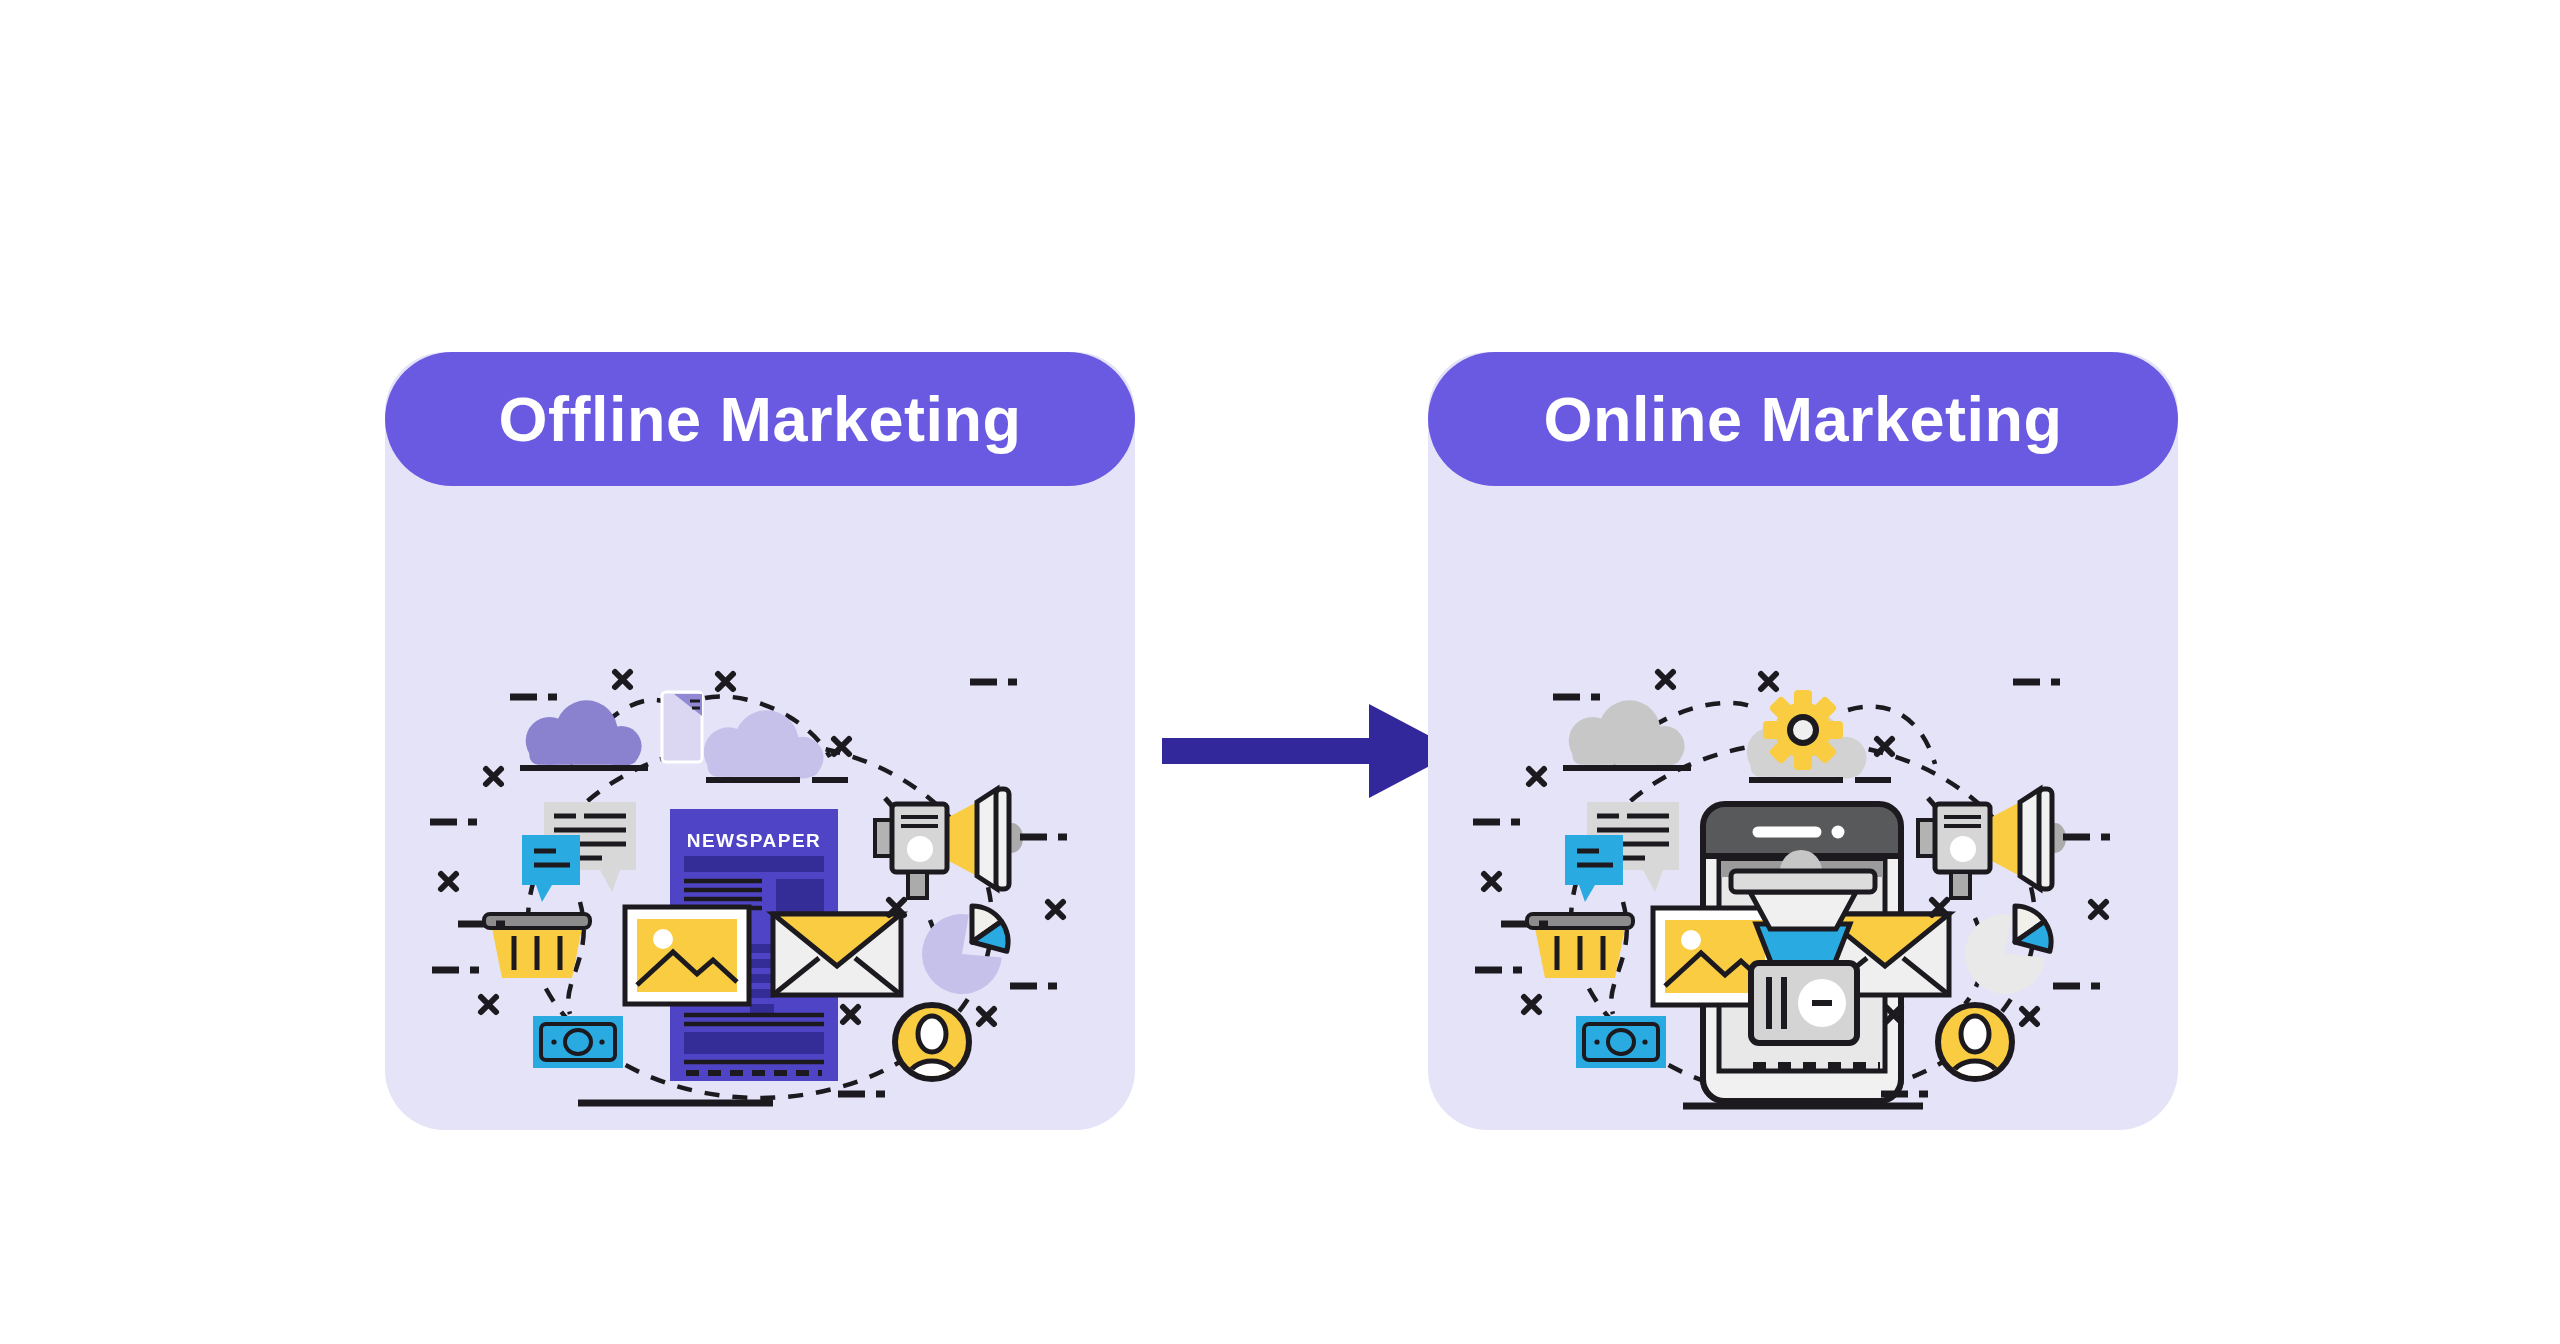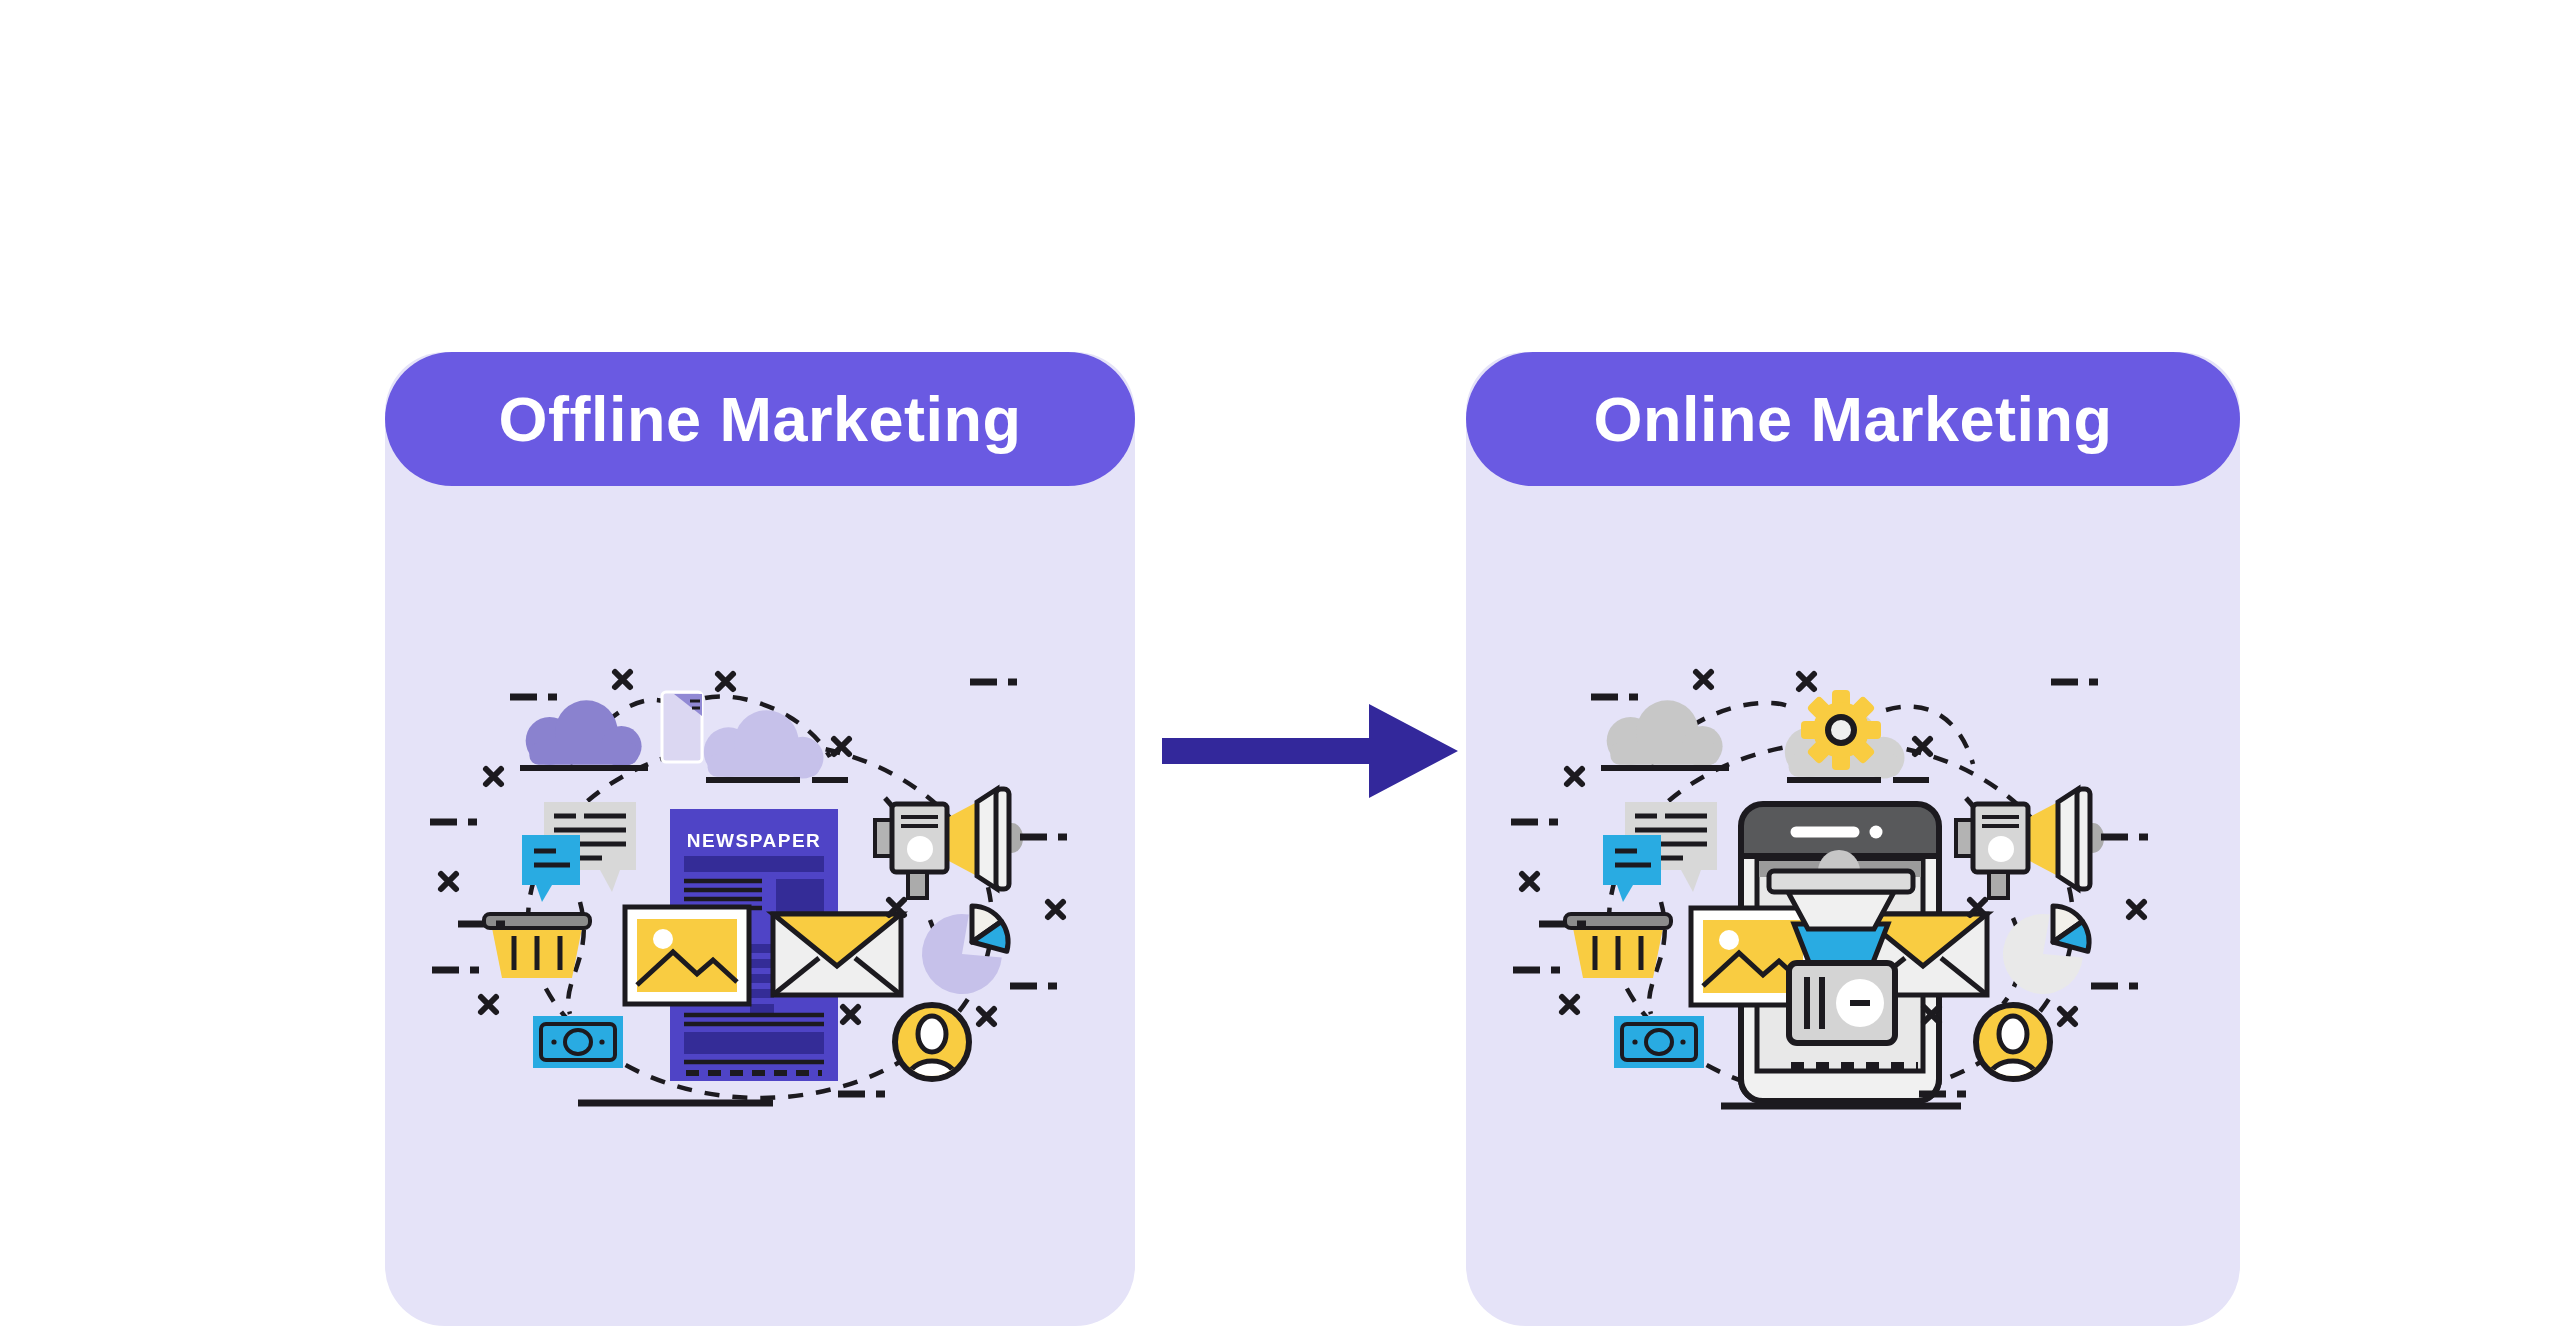--- a/index.html
+++ b/index.html
@@ -2,25 +2,25 @@
 <html><head>
 <meta charset="utf-8">
 <style>
   html,body{margin:0;padding:0;}
   body{
     width:2560px;height:1344px;position:relative;overflow:hidden;
     background:#ffffff;
     font-family:"Liberation Sans", sans-serif;
   }
   .card{
-    position:absolute;top:352px;width:750px;height:974px;
+    position:absolute;top:352px;width:750px;height:778px;
     background:#E5E3F8;border-radius:60px;
   }
   .card.offline{left:385px;}
-  .card.online{left:1466px;padding-left:24px;}
+  .card.online{left:1428px;}
   .pill{
     position:absolute;top:0;left:0;right:0;height:134px;
     background:#6A5AE2;border-radius:67px;
     display:flex;align-items:center;justify-content:center;
   }
   .pill-label{
     color:#ffffff;font-size:63px;font-weight:bold;letter-spacing:0.5px;
   }
   .illus{
     position:absolute;left:25px;top:300px;width:700px;height:460px;

